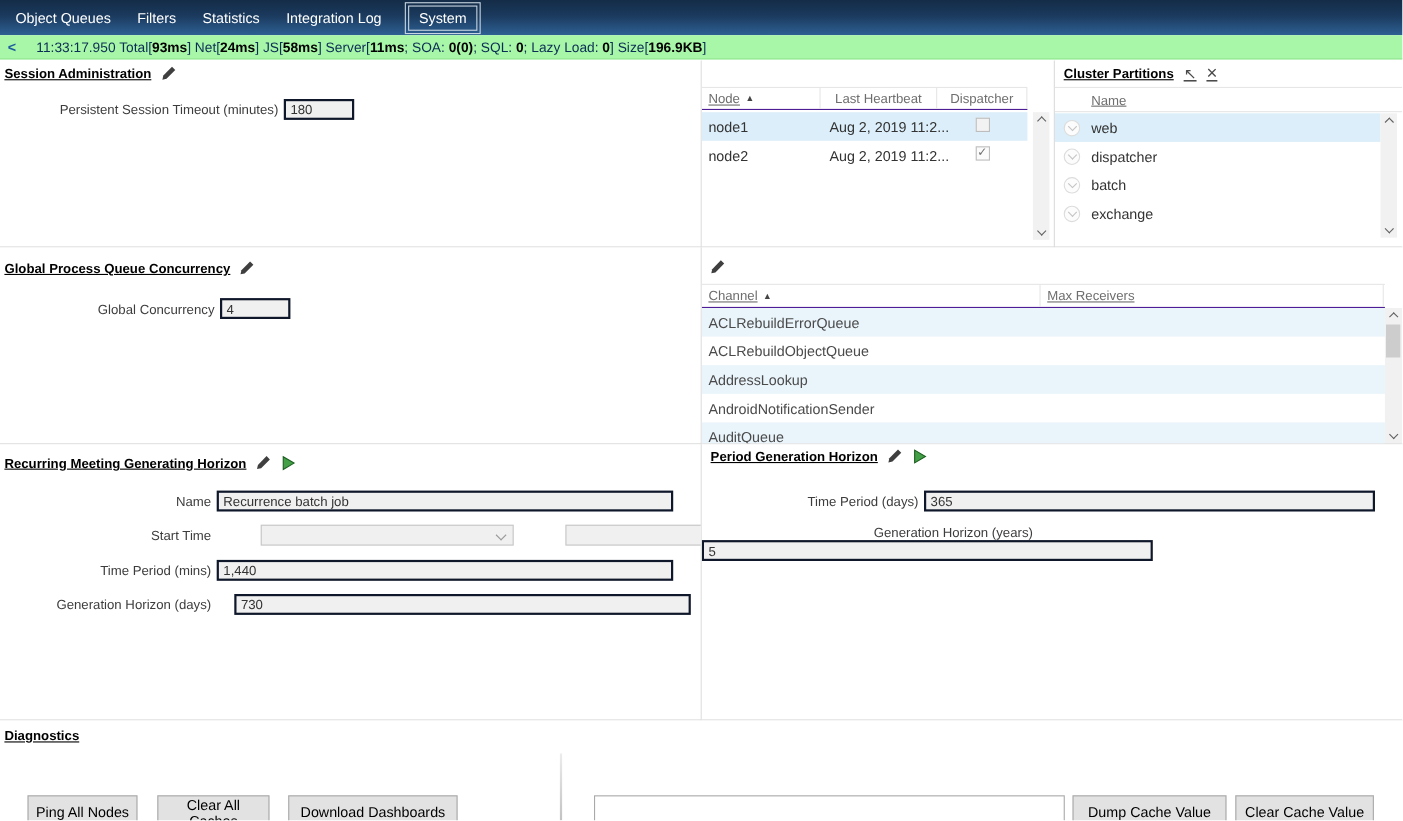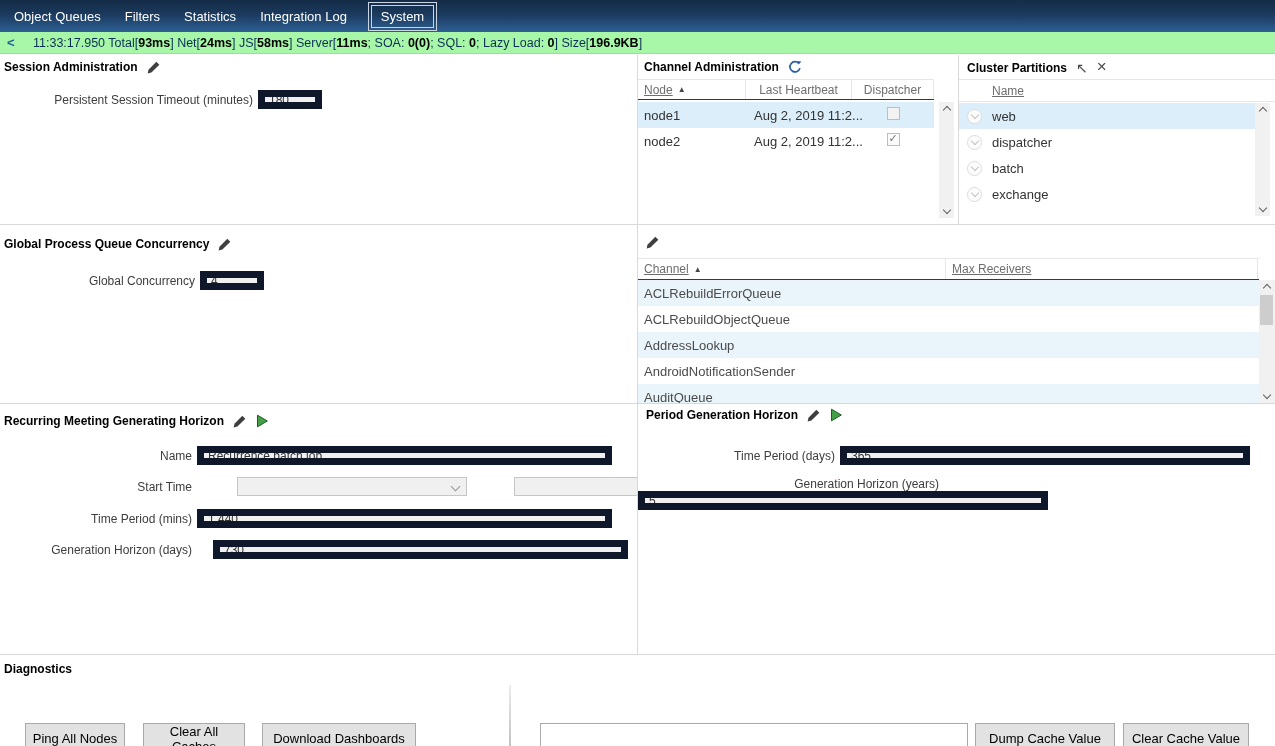--- a/index.html
+++ b/index.html
@@ -20,28 +20,28 @@
     position:absolute;left:0;top:32px;width:1275px;height:22px;background:#a8f7a8;
     border-bottom:1px solid #93e493;display:flex;align-items:center;box-sizing:border-box;
     color:#0c2f55;font-size:12.5px;white-space:pre;
   }
   .statusbar b{color:#000;}
   .back-chev{color:#1d5c9e;font-weight:bold;font-size:13px;width:26px;text-align:left;padding-left:7px;}
   
   .panel{position:absolute;background:#fff;box-sizing:border-box;overflow:hidden;}
   .br{border-right:1px solid #d9d9d9;}
   .bb{border-bottom:1px solid #d9d9d9;}
-  .ptitle{display:flex;align-items:flex-end;gap:9px;font-weight:bold;font-size:12px;color:#000;}
+  .ptitle{display:flex;align-items:flex-start;gap:9px;font-weight:bold;font-size:12px;color:#000;text-decoration:underline;}
   .icon-btn{display:inline-flex;align-items:center;justify-content:center;line-height:1;}
   .txticon{font-size:14px;color:#4a4a4a;font-weight:normal;}
   
   .frow{position:absolute;display:flex;align-items:center;}
   .flabel{text-align:right;color:#3d3d3d;font-size:12px;padding-right:5px;box-sizing:border-box;white-space:nowrap;}
   .ginput{
-    background:#f0f0f0;border:7px solid #0f172a;height:19px;box-sizing:border-box;
+    background:#f0f0f0;border:2px solid #0f172a;height:19px;box-sizing:border-box;
     font-family:inherit;font-size:12px;color:#333;padding:0 4px;outline:none;
   }
   .dropdown{background:#f0f0f0;border:1px solid #c6c6c6;height:19px;box-sizing:border-box;position:relative;}
   .dd-chev{position:absolute;right:7px;top:5px;width:6px;height:6px;border-right:1.5px solid #9a9a9a;border-bottom:1.5px solid #9a9a9a;transform:rotate(45deg);}
   
   .thead{position:absolute;display:flex;border-top:1px solid #e6e6e6;border-bottom:1px solid #4c1d95;box-sizing:border-box;align-items:center;background:#fff;}
   .hcell{color:#6e6e6e;font-size:12px;box-sizing:border-box;height:100%;display:flex;align-items:center;}
   .hcell .ul{text-decoration:underline;}
   .sortarr{font-size:8px;color:#444;margin-left:5px;}
   .sepr{border-right:1px solid #e6e6e6;}
@@ -101,29 +101,20 @@
         </svg>
     </span>
   </div>
   <div class="frow" style="left:0;top:35px;">
     <span class="flabel" style="width:258px;">Persistent Session Timeout (minutes)</span>
     <input class="ginput" style="width: 64px;" value="180">
   </div>
 </div>
 
 <div class="panel br bb" style="left:638px;top:55px;width:321px;height:170px;">
-  <div class="ptitle" style="padding:5px 0 0 6px;">
-    <span>Channel Administration</span>
-    <span class="icon-btn">
-      <svg width="14" height="14" viewBox="0 0 16 16">
-          <path fill="none" stroke="#2b5fae" stroke-width="2" d="M13.6 9.3A5.8 5.8 0 1 1 12.4 4"></path>
-          <path fill="#2b5fae" d="M10.6 1l4.6.6-2.8 3.6z"></path>
-        </svg>
-    </span>
-  </div>
   <div class="thead" style="left:0;top:24px;width:296px;height:21px;">
     <div class="hcell sepr" style="width:108px;padding-left:6px;">
         <span class="ul">Node</span>
         <span class="sortarr">▲</span>
       </div>
     <div class="hcell sepr" style="width:106px;justify-content:center;">
         <span>Last Heartbeat</span>
       </div>
     <div class="hcell sepr" style="width:82px;justify-content:center;">
         <span>Dispatcher</span>

